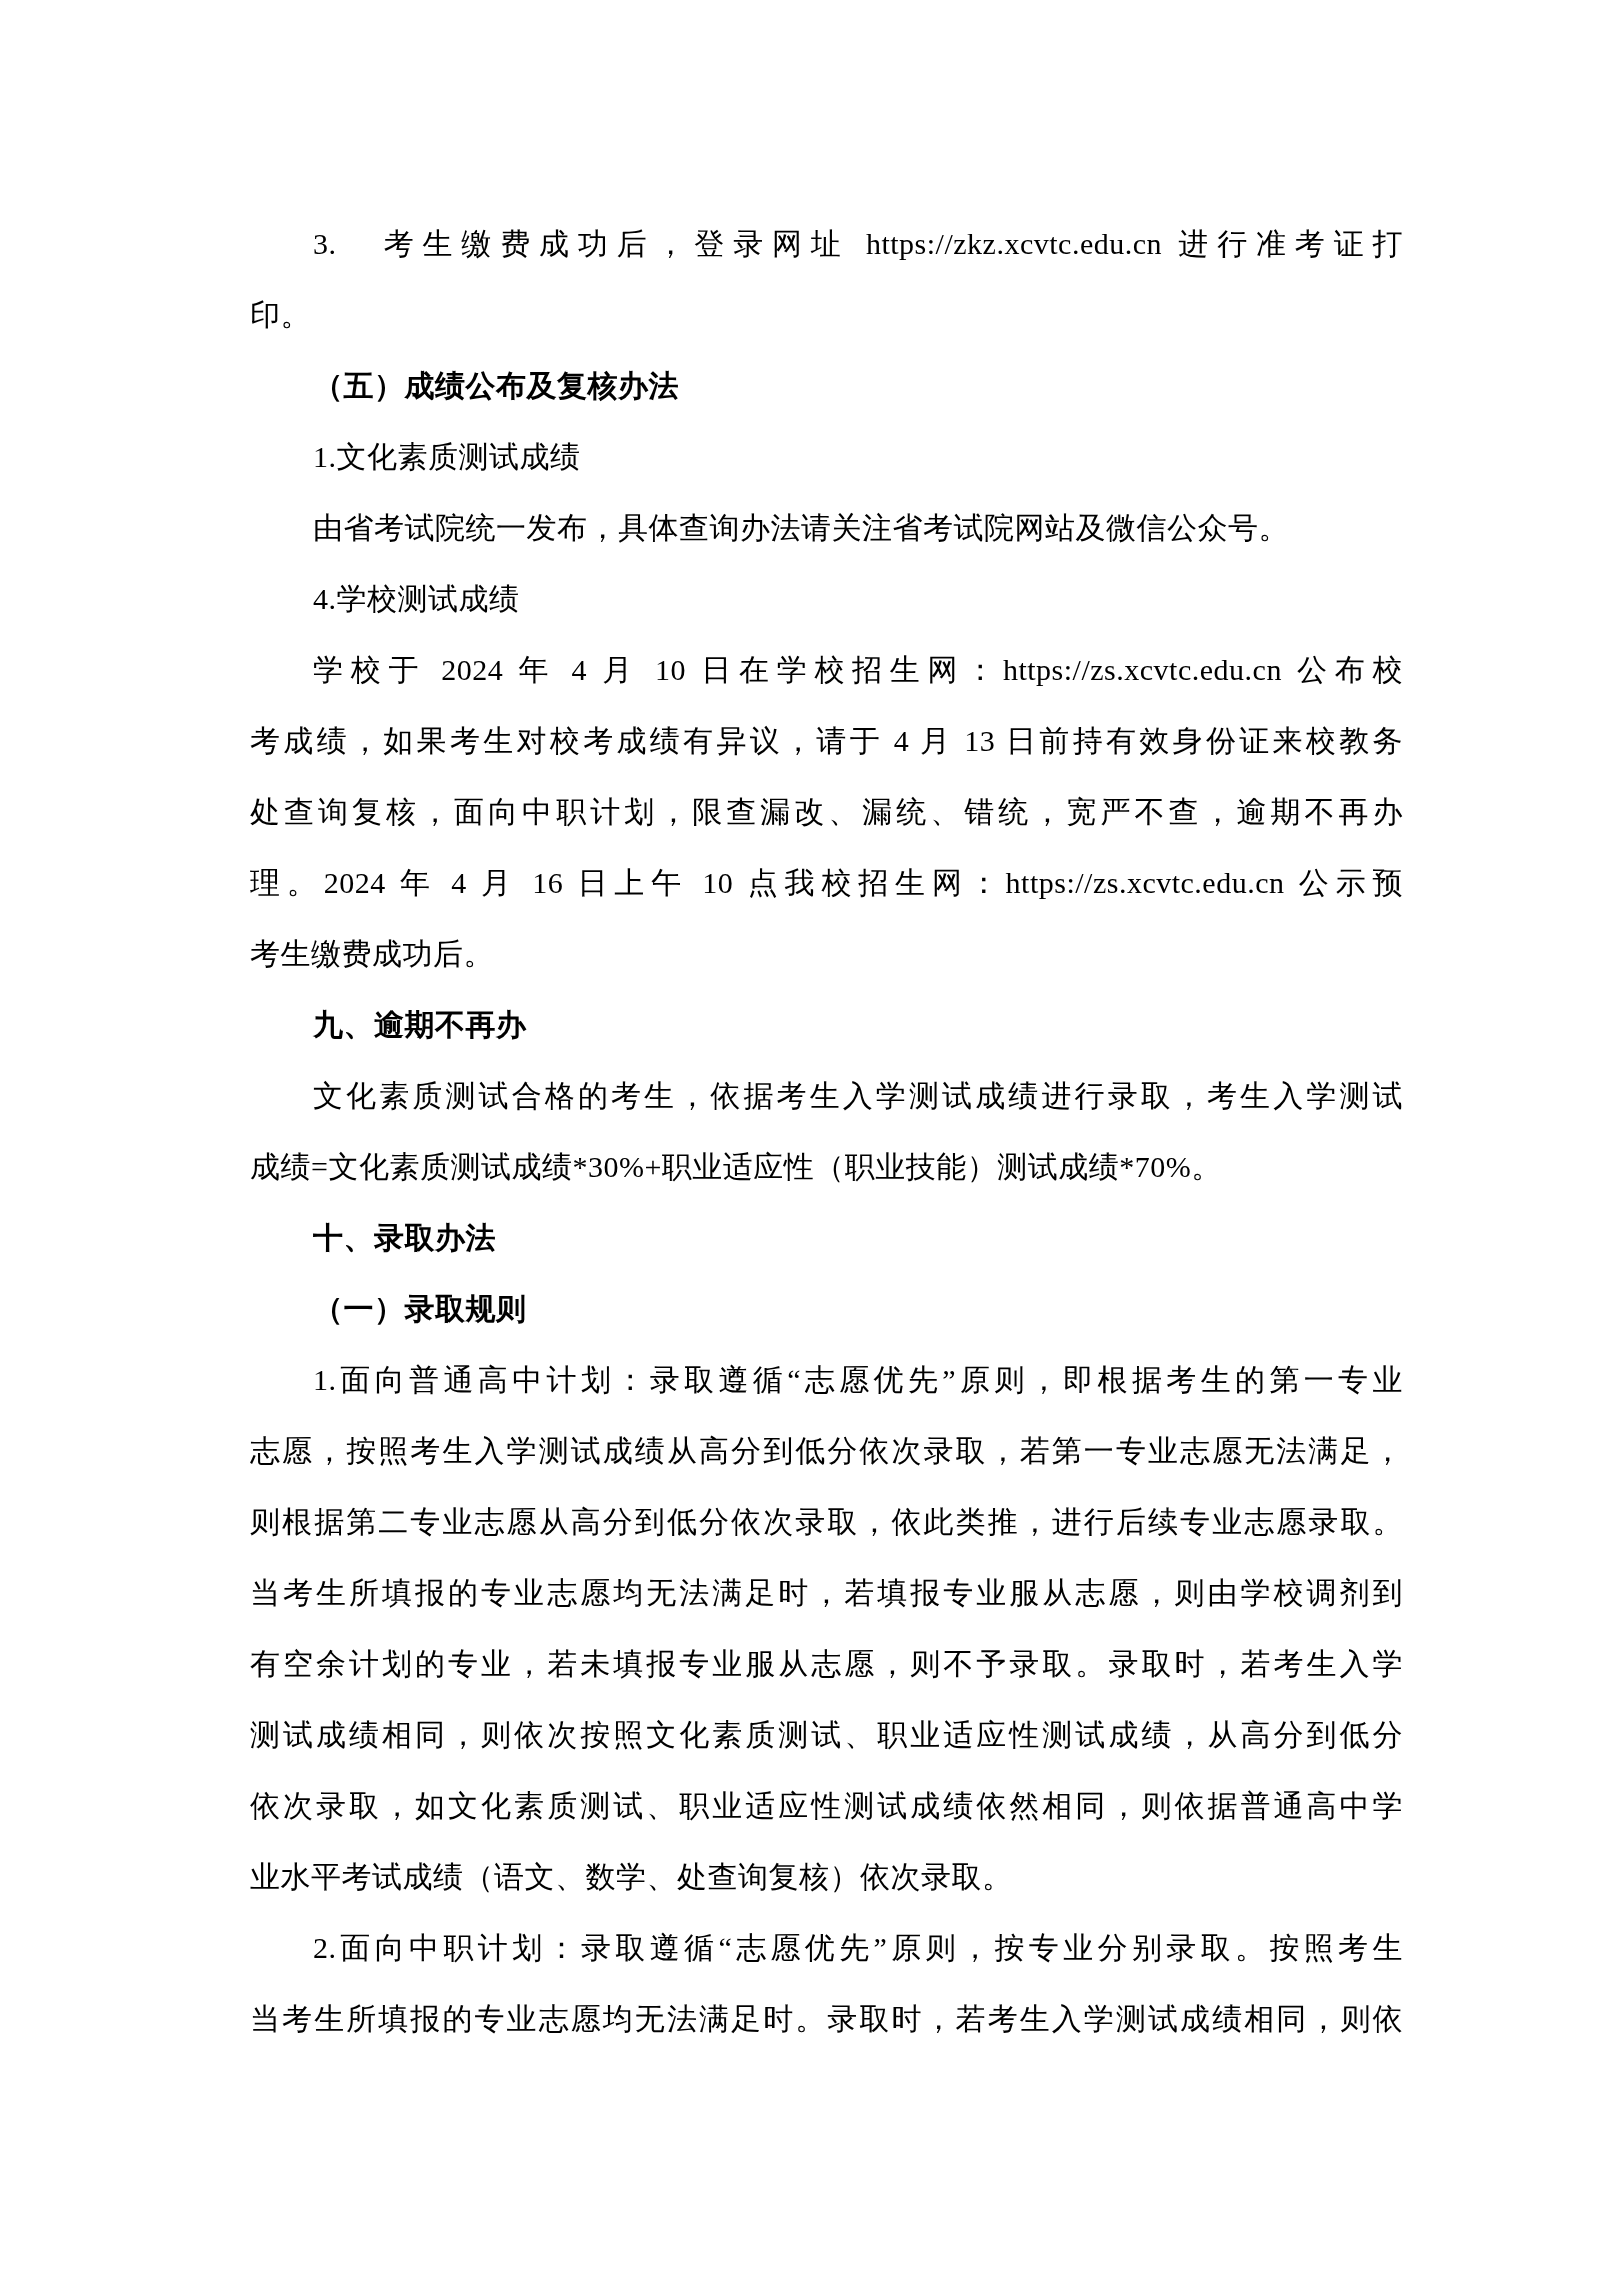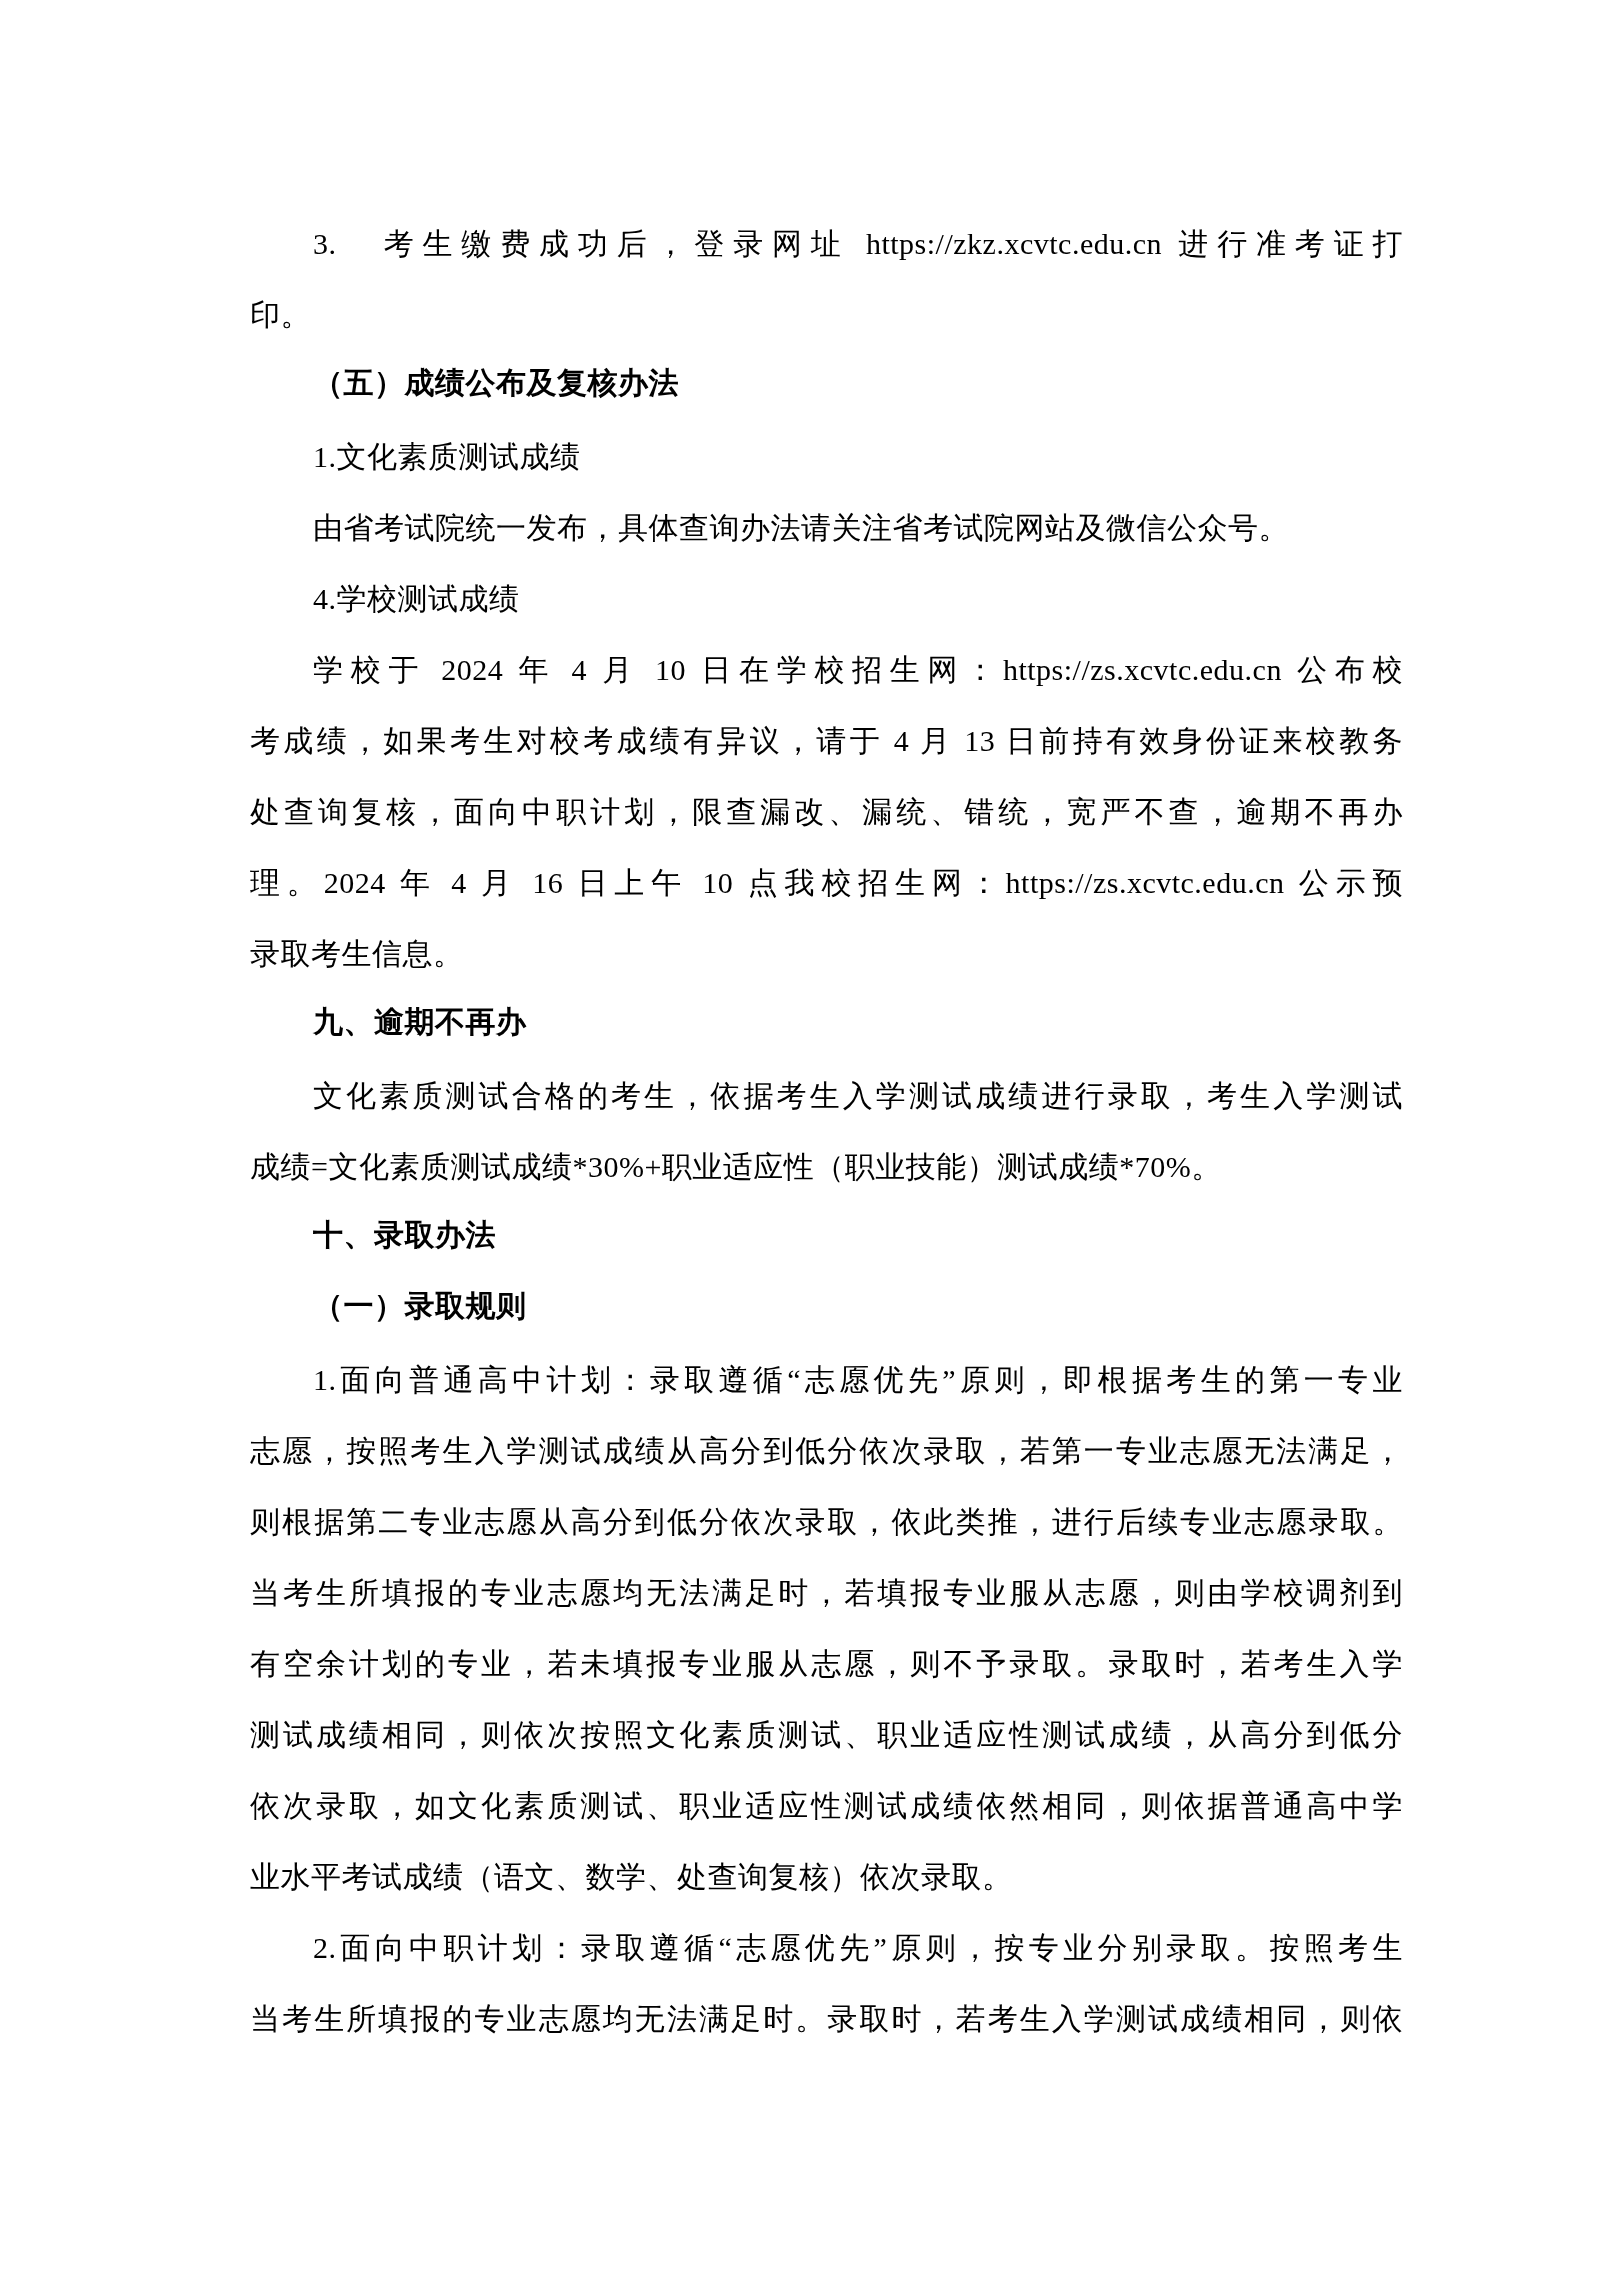--- a/index.html
+++ b/index.html
@@ -32,21 +32,21 @@
   .ln.j {
     text-align: justify;
     text-align-last: justify;
   }
   
   .ln.ind {
     text-indent: 63px;
   }
   
   .ln.b {
-    font-family: Liberation Mono, monospace;
+    font-family: Liberation Sans, sans-serif;
     font-weight: 700;
   }
 </style>
 </head>
 <body style="background: rgb(255, 255, 255); color: rgb(0, 0, 0);">
 
 <main class="doc">
 
   <p class="ln ind j">3.　考生缴费成功后，登录网址 https://zkz.xcvtc.edu.cn 进行准考证打</p>
   <p class="ln">印。</p>
@@ -54,21 +54,21 @@
   <p class="ln ind b">（五）成绩公布及复核办法</p>
 
   <p class="ln ind">1.文化素质测试成绩</p>
   <p class="ln ind">由省考试院统一发布，具体查询办法请关注省考试院网站及微信公众号。</p>
   <p class="ln ind">4.学校测试成绩</p>
 
   <p class="ln ind j">学校于 2024 年 4 月 10 日在学校招生网：https://zs.xcvtc.edu.cn 公布校</p>
   <p class="ln j">考成绩，如果考生对校考成绩有异议，请于 4 月 13 日前持有效身份证来校教务</p>
   <p class="ln j">处查询复核，面向中职计划，限查漏改、漏统、错统，宽严不查，逾期不再办</p>
   <p class="ln j">理。2024 年 4 月 16 日上午 10 点我校招生网：https://zs.xcvtc.edu.cn 公示预</p>
-  <p class="ln">录取考生信息。</p>
+  <p class="ln">考生缴费成功后。</p>
 
   <p class="ln ind b">九、逾期不再办</p>
 
   <p class="ln ind j">文化素质测试合格的考生，依据考生入学测试成绩进行录取，考生入学测试</p>
   <p class="ln">成绩=文化素质测试成绩*30%+职业适应性（职业技能）测试成绩*70%。</p>
 
   <p class="ln ind b">十、录取办法</p>
   <p class="ln ind b">（一）录取规则</p>
 
   <p class="ln ind j">1.面向普通高中计划：录取遵循“志愿优先”原则，即根据考生的第一专业</p>

